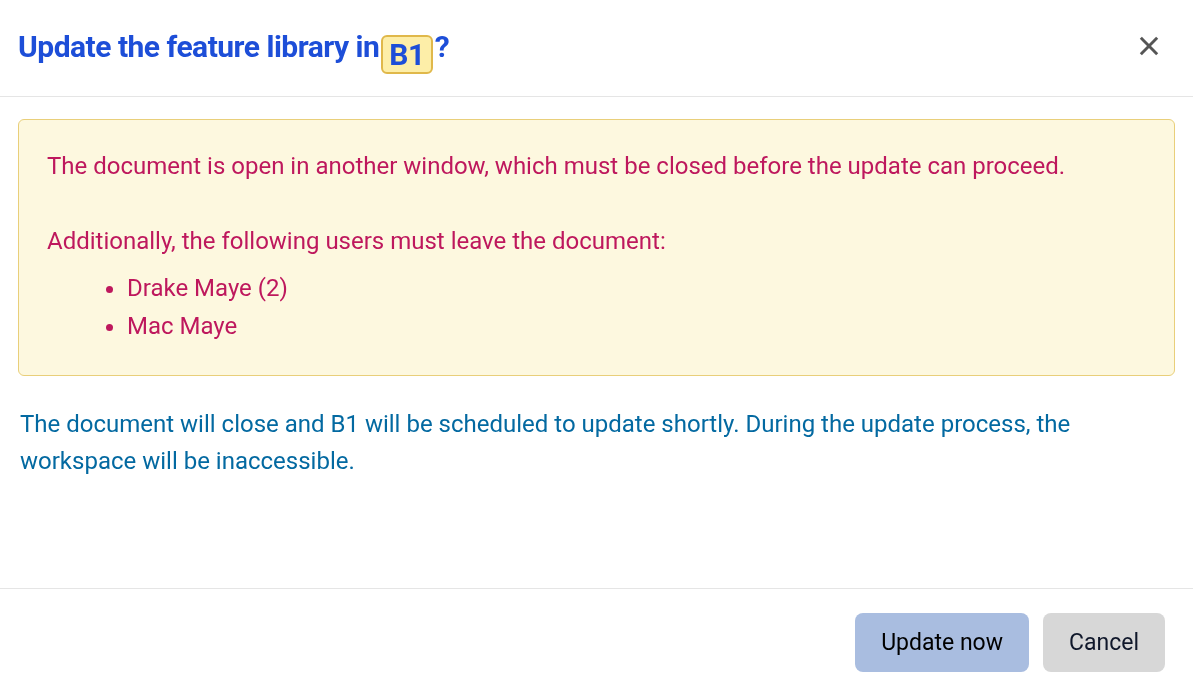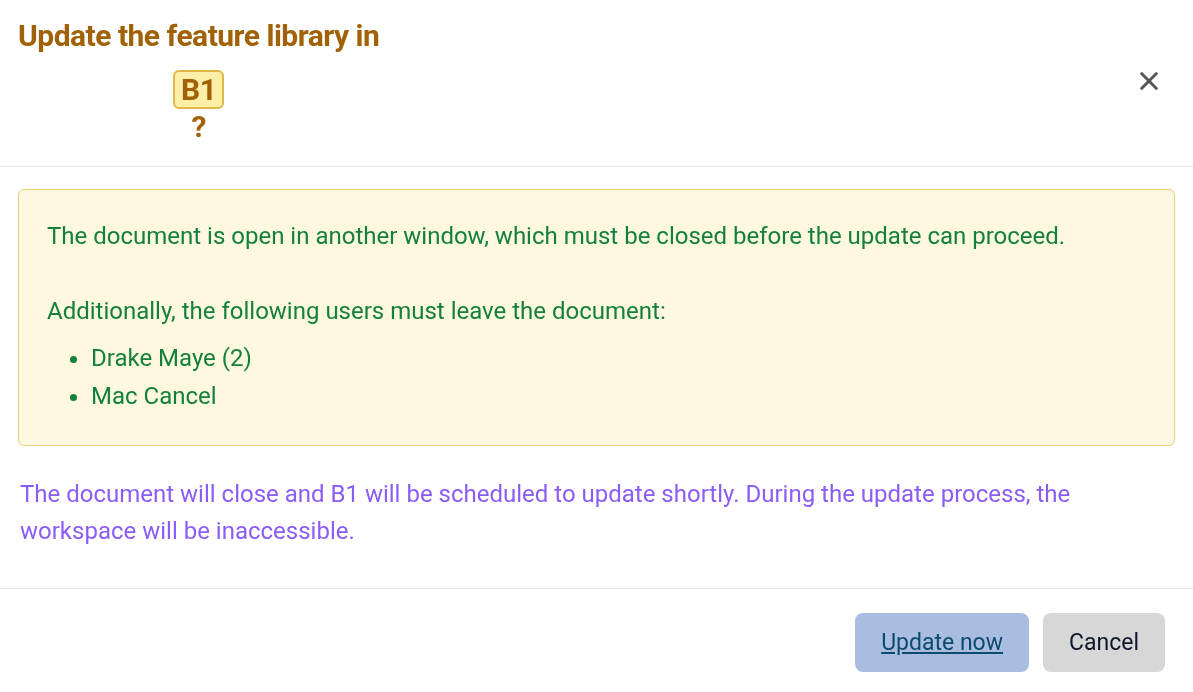--- a/index.html
+++ b/index.html
@@ -25,26 +25,25 @@
       display: flex;
       align-items: center;
       justify-content: space-between;
       padding: 18px 24px 22px 18px;
       border-bottom: 1px solid #e5e5e5;
     }
     .dialog-title {
       font-size: 30px;
       font-weight: 700;
       letter-spacing: -0.5px;
-      color: #a16207;
+      color: #1d4ed8;
       display: flex;
       align-items: center;
       flex-wrap: wrap;
       gap: 0;
-      flex-direction: column;
     }
     .title-badge {
       display: inline-block;
       background: #fdeea8;
       border: 2px solid #e0b84a;
       border-radius: 6px;
       padding: 0 6px;
       margin: 17px 2px 0 2px;
       font-weight: 700;
     }
@@ -69,62 +68,62 @@
       padding: 22px 18px 0 18px;
       overflow: auto;
     }
     .warning-box {
       background: #fdf8df;
       border: 1.5px solid #e9cf7a;
       border-radius: 6px;
       padding: 28px 28px 30px 28px;
       font-size: 24px;
       line-height: 1.55;
-      color: #15803d;
+      color: #be185d;
       margin-bottom: 30px;
     }
     .warning-para1 {
       margin-bottom: 38px;
     }
     .warning-list-intro {
       margin-bottom: 10px;
     }
     .warning-list {
       list-style: disc;
       padding-left: 44px;
     }
     .warning-list li {
       font-size: 24px;
       line-height: 1.55;
+      margin-left: 36px;
     }
     .body-text {
       font-size: 24px;
       line-height: 1.55;
-      color: #8b5cf6;
+      color: #0369a1;
       padding: 0 2px;
     }
     .dialog-footer {
       border-top: 1px solid #e5e5e5;
       padding: 24px 28px 20px 18px;
       display: flex;
       justify-content: flex-end;
       gap: 14px;
     }
     .btn {
       font-size: 23px;
       padding: 16px 26px;
       border-radius: 8px;
       border: none;
       cursor: pointer;
       font-family: inherit;
     }
     .btn-primary {
       background: #a9bde0;
-      color: #0c4a6e;
-      text-decoration: underline;
+      color: #000000;
     }
     .btn-secondary {
       background: #d7d7d7;
       color: #0f172a;
     }
   </style>
 </head>
 <body>
 
 <div class="dialog">
@@ -142,21 +141,21 @@
       </svg>
     </button>
   </div>
 
   <div class="dialog-body">
     <div class="warning-box">
       <p class="warning-para1">The document is open in another window, which must be closed before the update can proceed.</p>
       <p class="warning-list-intro">Additionally, the following users must leave the document:</p>
       <ul class="warning-list">
         <li>Drake Maye (2)</li>
-        <li>Mac Cancel</li>
+        <li>Mac Maye</li>
       </ul>
     </div>
     <p class="body-text">The document will close and B1 will be scheduled to update shortly. During the update process, the workspace will be inaccessible.</p>
   </div>
 
   <div class="dialog-footer">
     <button class="btn btn-primary">Update now</button>
     <button class="btn btn-secondary">Cancel</button>
   </div>
 

